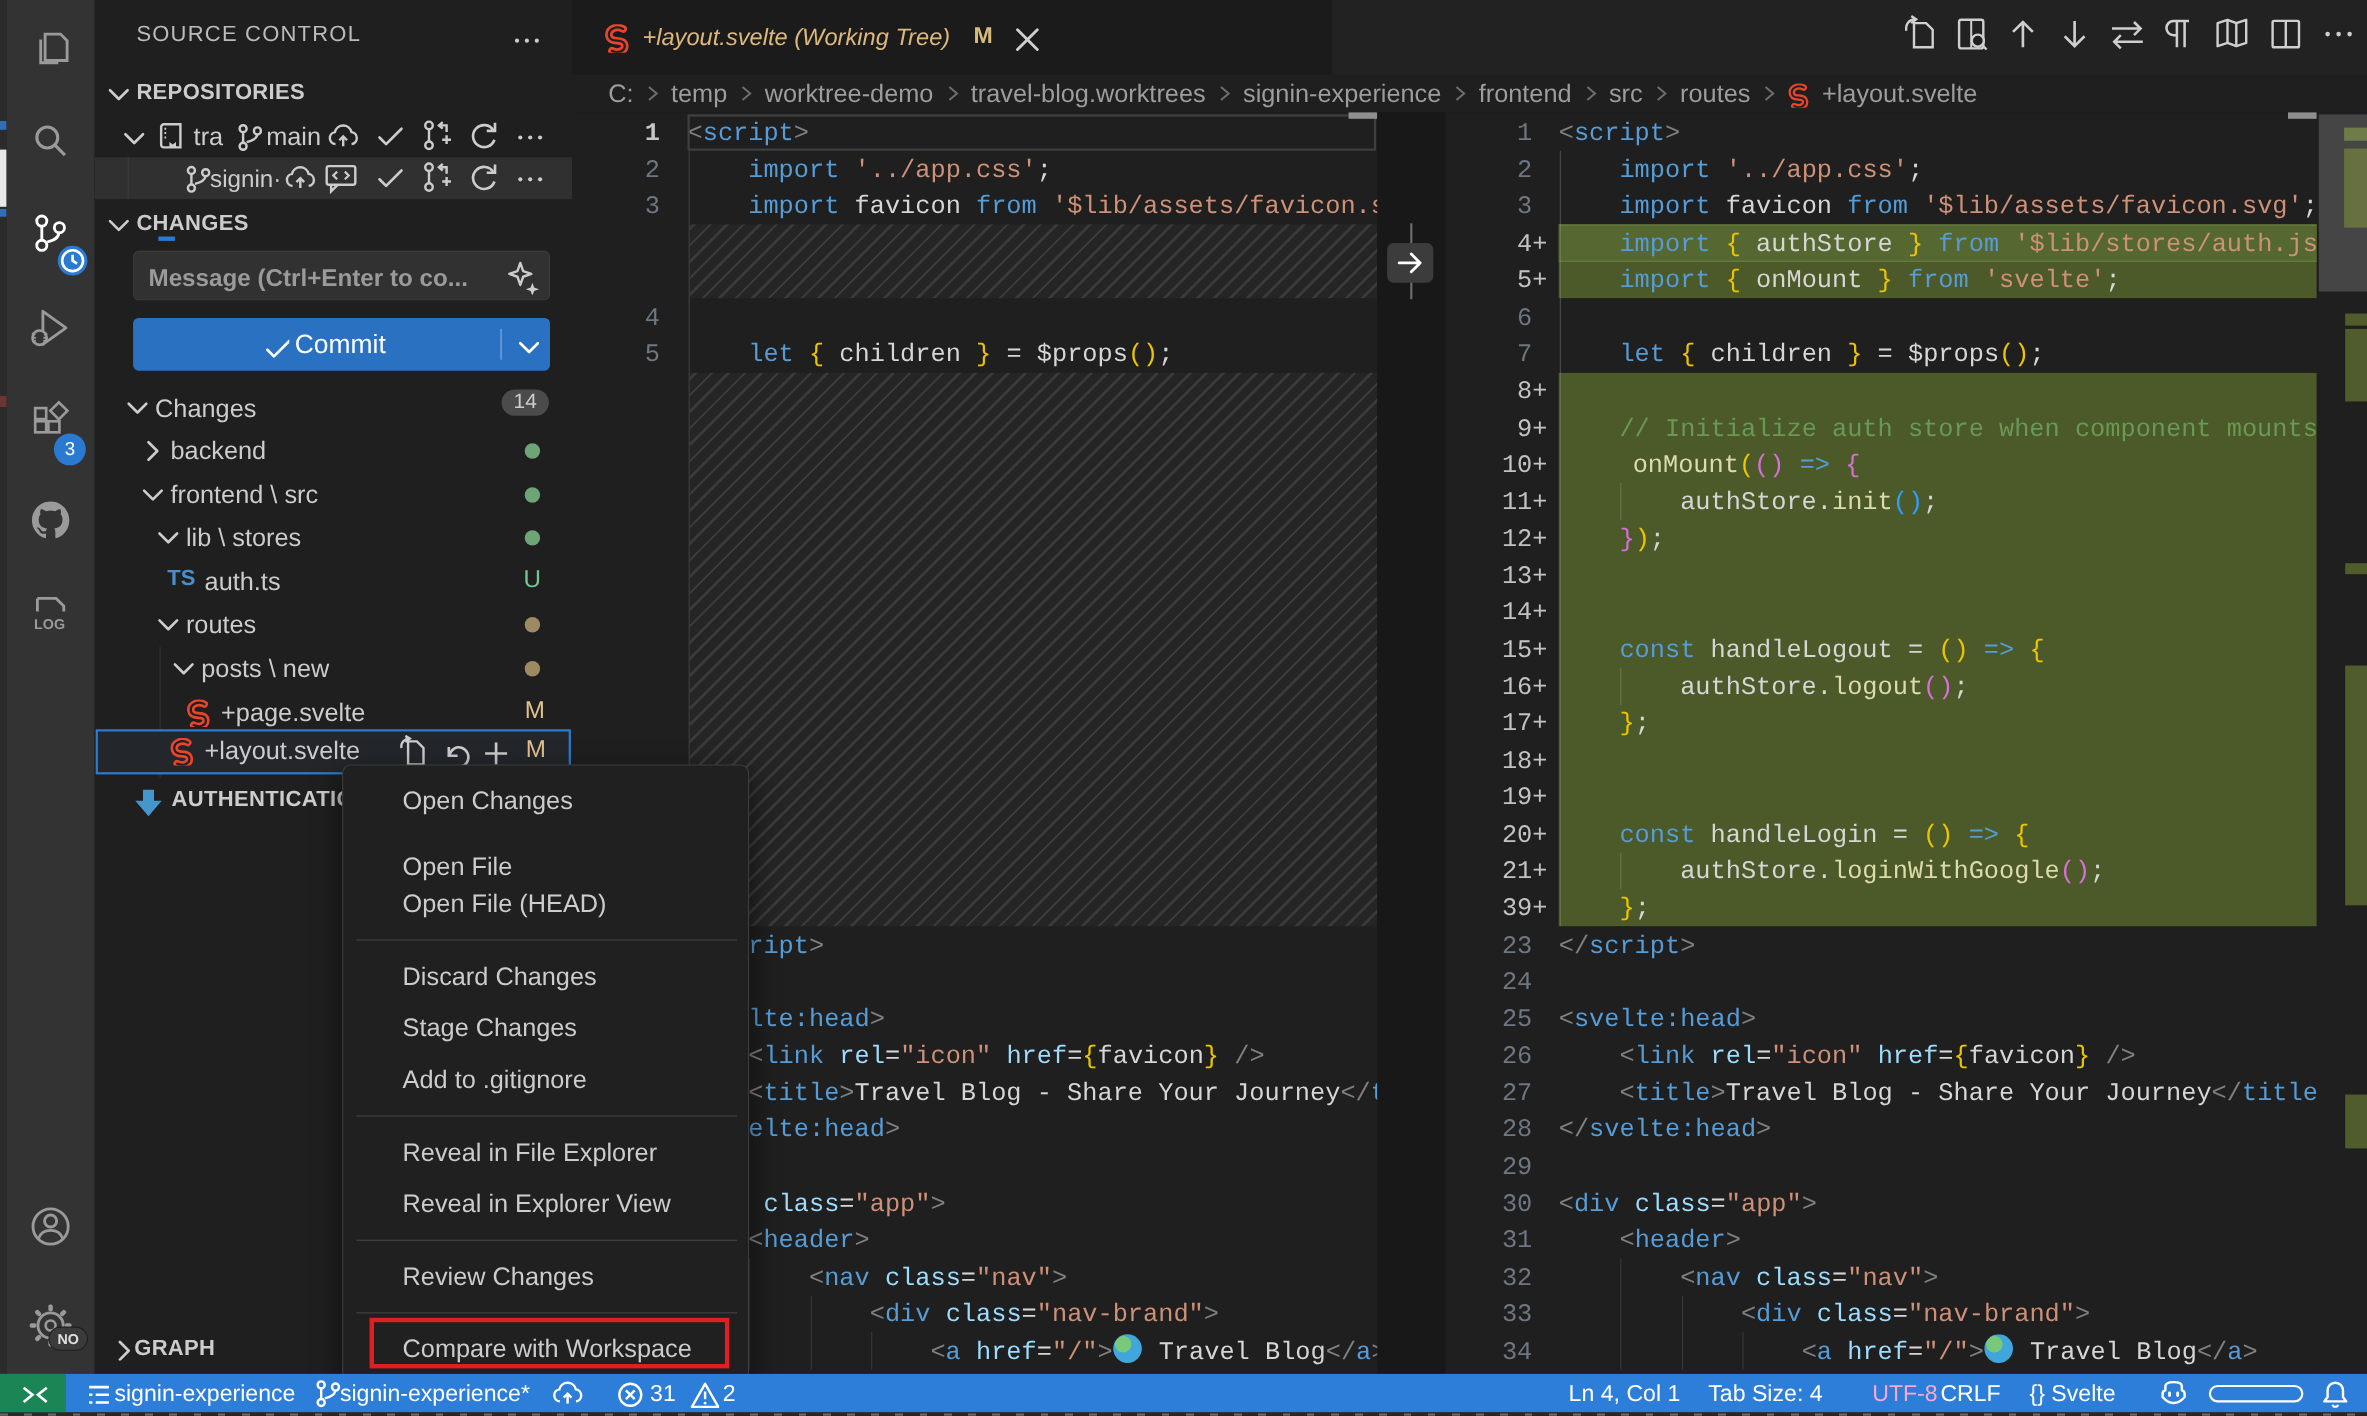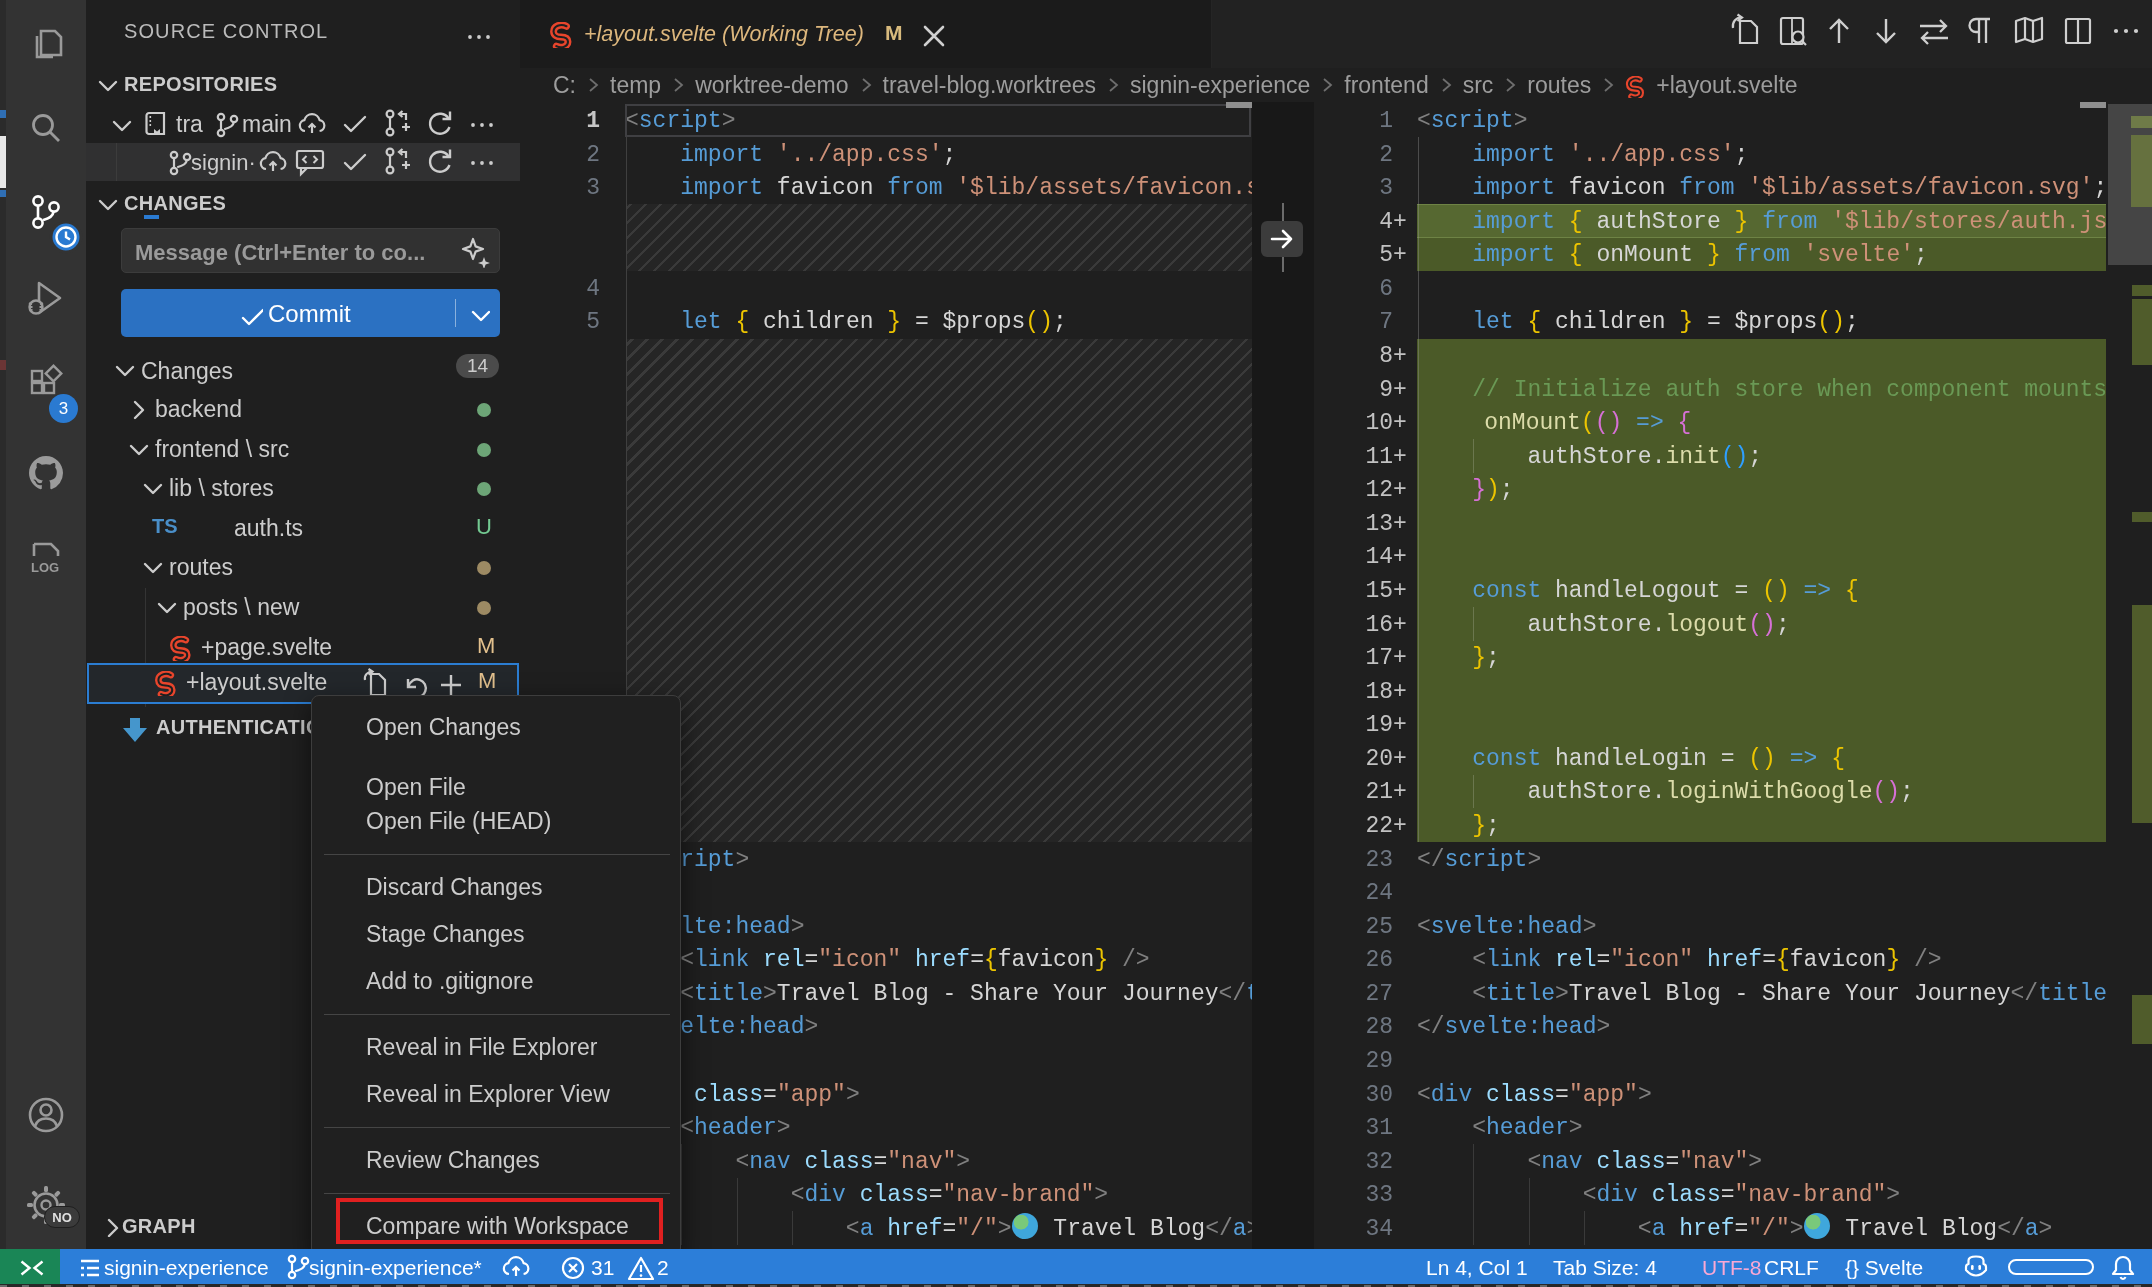--- a/index.html
+++ b/index.html
@@ -277,21 +277,21 @@
 <div class="abs" style="left:155px;top:435.6px;font-family:'Liberation Sans',sans-serif;font-size:23px;color:#cccccc;font-weight:400;white-space:pre;">frontend \ src</div>
 <div class="abs" style="left:477px;top:442.6px;width:14px;height:14px;border-radius:50%;background:#6da577"></div>
 <div class="abs" style="left:140px;top:476.2px;">
     <svg width="24" height="24" viewBox="0 0 24 24" fill="none">
       <path d="M5 9l8 8 8-8" stroke="#cccccc" stroke-width="2.4" stroke-linecap="round" stroke-linejoin="round"></path>
     </svg>
   </div>
 <div class="abs" style="left:169px;top:475.2px;font-family:'Liberation Sans',sans-serif;font-size:23px;color:#cccccc;font-weight:400;white-space:pre;">lib \ stores</div>
 <div class="abs" style="left:477px;top:482.2px;width:14px;height:14px;border-radius:50%;background:#6da577"></div>
 <div class="abs" style="left:152px;top:514.8px;font-family:'Liberation Sans',sans-serif;font-size:20px;color:#4a8fc9;font-weight:700;white-space:pre;">TS</div>
-<div class="abs" style="left:186px;top:514.8px;font-family:'Liberation Sans',sans-serif;font-size:23px;color:#cccccc;font-weight:400;white-space:pre;margin-left:48px;">auth.ts</div>
+<div class="abs" style="left:186px;top:514.8px;font-family:'Liberation Sans',sans-serif;font-size:23px;color:#cccccc;font-weight:400;white-space:pre;">auth.ts</div>
 <div class="abs" style="left:476px;top:513.8px;font-family:'Liberation Sans',sans-serif;font-size:22px;color:#73c991;font-weight:400;white-space:pre;">U</div>
 <div class="abs" style="left:140px;top:555.4px;">
     <svg width="24" height="24" viewBox="0 0 24 24" fill="none">
       <path d="M5 9l8 8 8-8" stroke="#cccccc" stroke-width="2.4" stroke-linecap="round" stroke-linejoin="round"></path>
     </svg>
   </div>
 <div class="abs" style="left:169px;top:554.4px;font-family:'Liberation Sans',sans-serif;font-size:23px;color:#cccccc;font-weight:400;white-space:pre;">routes</div>
 <div class="abs" style="left:477px;top:561.4px;width:14px;height:14px;border-radius:50%;background:#9d8a63"></div>
 <div class="abs" style="left:145px;top:588px;width:1px;height:119px;background:#343434"></div>
 <div class="abs" style="left:154px;top:595px;">
@@ -592,21 +592,21 @@
     <div class="abs num" style="left:0;top:643.8px;width:79px;color:#c2c2c2">20</div>
     <div class="abs mono" style="left:79px;top:640.8px;color:#c2c2c2">+</div>
     <div class="abs" style="left:103px;top:640.8px;width:689px;overflow:hidden">
       <div class="mono"><span class="w">    </span><span class="k">const</span><span class="w"> handleLogin = </span><span class="b1">()</span><span class="w"> </span><span class="k">=&gt;</span><span class="w"> </span><span class="b1">{</span></div>
     </div>
     <div class="abs num" style="left:0;top:677.4px;width:79px;color:#c2c2c2">21</div>
     <div class="abs mono" style="left:79px;top:674.4px;color:#c2c2c2">+</div>
     <div class="abs" style="left:103px;top:674.4px;width:689px;overflow:hidden">
       <div class="mono"><span class="w">        authStore.</span><span class="fn">loginWithGoogle</span><span class="b2">()</span><span class="w">;</span></div>
     </div>
-    <div class="abs num" style="left:0;top:711px;width:79px;color:#c2c2c2">22</div>
+    <div class="abs num" style="left:0;top:711px;width:79px;color:#c2c2c2">39</div>
     <div class="abs mono" style="left:79px;top:708px;color:#c2c2c2">+</div>
     <div class="abs" style="left:103px;top:708px;width:689px;overflow:hidden">
       <div class="mono"><span class="w">    </span><span class="b1">}</span><span class="w">;</span></div>
     </div>
     <div class="abs num" style="left:0;top:744.5px;width:79px;color:#6e7681">23</div>
     <div class="abs" style="left:103px;top:741.5px;width:689px;overflow:hidden">
       <div class="mono"><span class="p">&lt;/</span><span class="t">script</span><span class="p">&gt;</span></div>
     </div>
     <div class="abs num" style="left:0;top:778.1px;width:79px;color:#6e7681">24</div>
     <div class="abs num" style="left:0;top:811.7px;width:79px;color:#6e7681">25</div>

